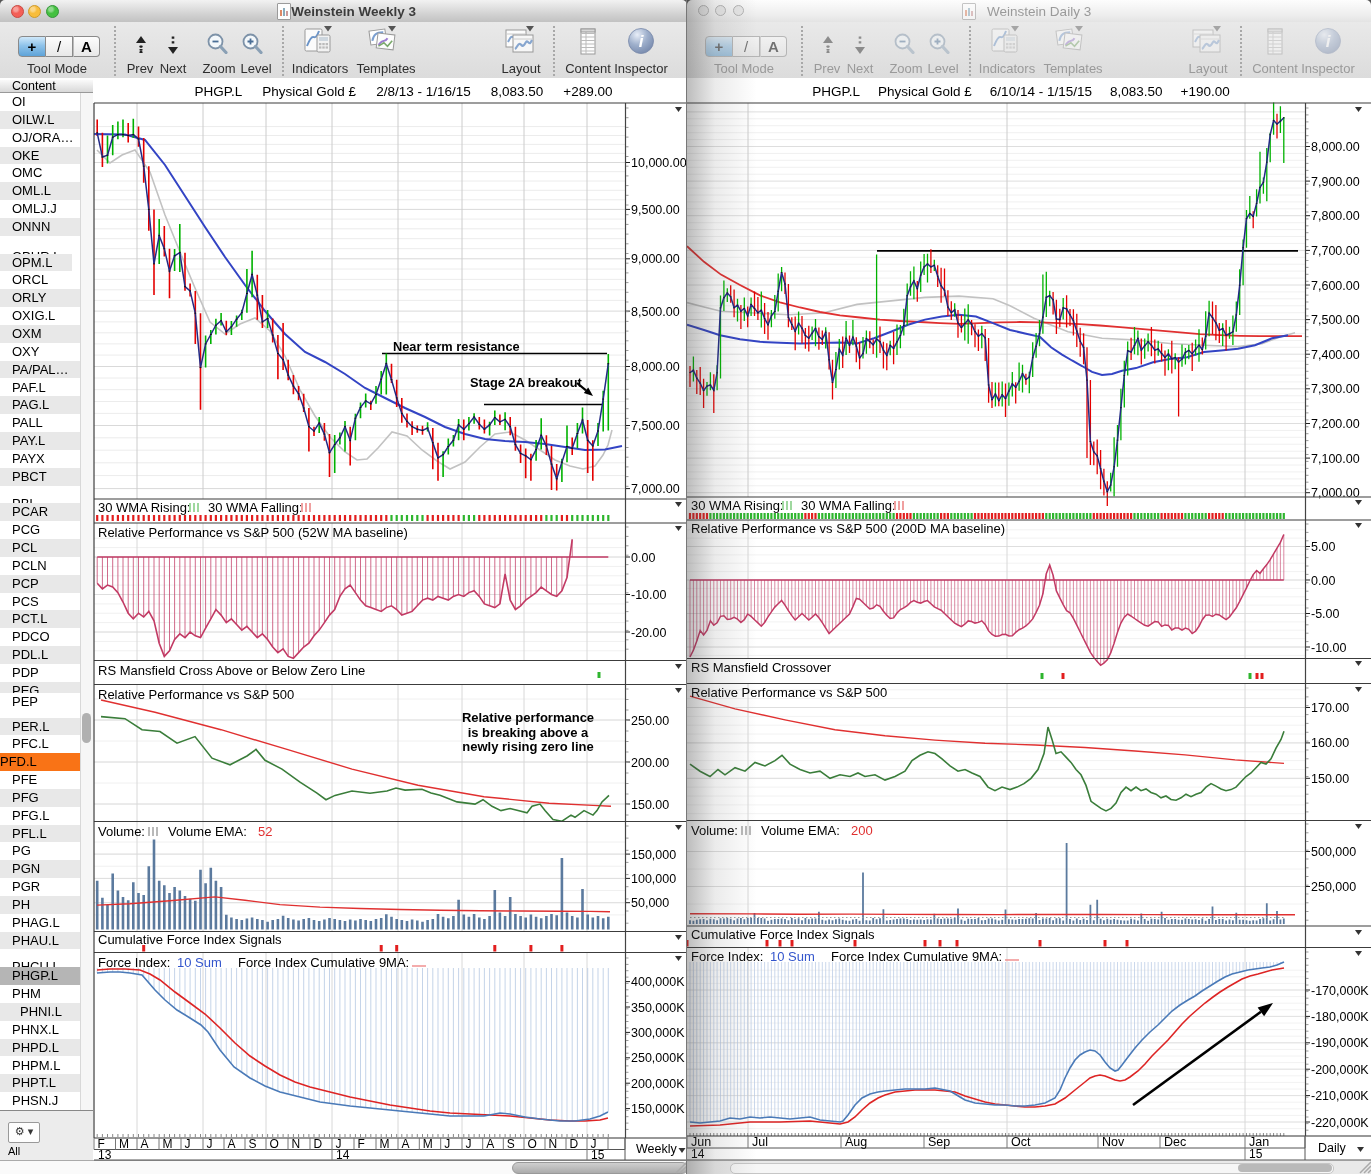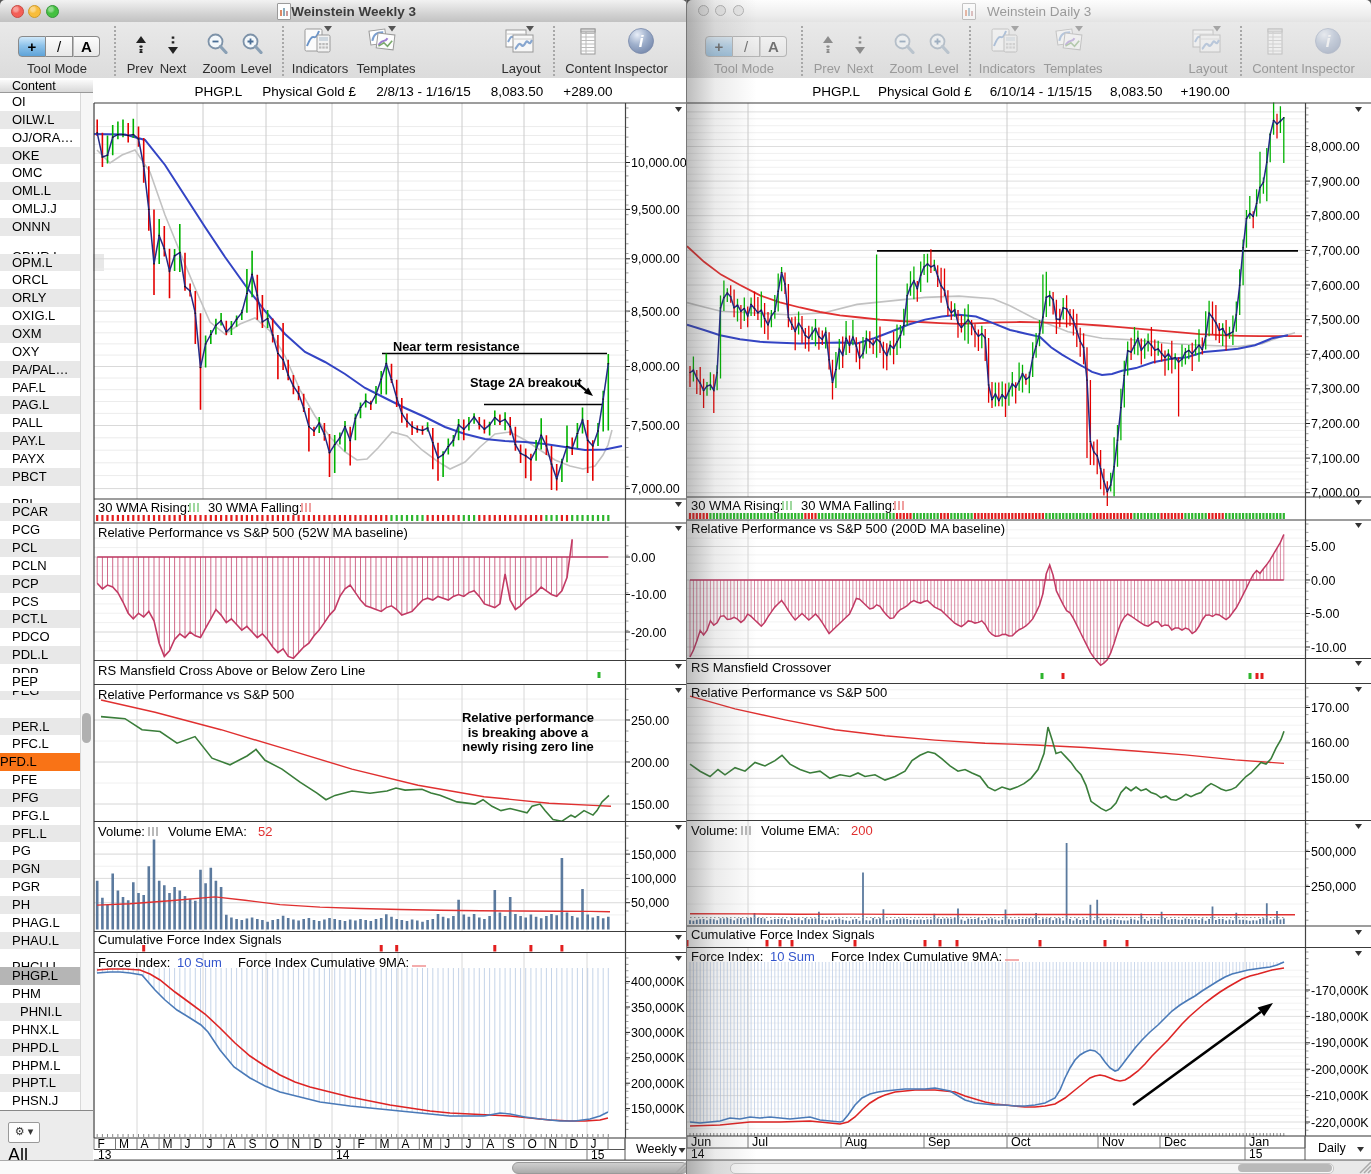--- a/index.html
+++ b/index.html
@@ -112,21 +112,21 @@
     <div style="position:absolute;left:0;top:0;width:93px;height:13px;background:linear-gradient(#fafafa,#d8d8d8);border-bottom:1px solid #999;padding:0 0 0 12px;box-sizing:border-box;font-size:12.5px;line-height:13px">Content</div>
     <div style="position:absolute;left:0;top:13.0px;width:80px;height:17.84px;background:#fff;padding:1px 0 0 12px;box-sizing:border-box">OI</div>
     <div style="position:absolute;left:0;top:30.8px;width:80px;height:17.84px;background:#e8e8e8;padding:1px 0 0 12px;box-sizing:border-box">OILW.L</div>
     <div style="position:absolute;left:0;top:48.7px;width:80px;height:33px;background:#fff;padding:1px 0 0 12px;box-sizing:border-box">OJ/ORA…</div>
     <div style="position:absolute;left:0;top:66.5px;width:80px;height:17.84px;background:#e8e8e8;padding:1px 0 0 12px;box-sizing:border-box">OKE</div>
     <div style="position:absolute;left:0;top:84.4px;width:80px;height:17.84px;background:#fff;padding:1px 0 0 12px;box-sizing:border-box">OMC</div>
     <div style="position:absolute;left:0;top:102.2px;width:80px;height:17.84px;background:#e8e8e8;padding:1px 0 0 12px;box-sizing:border-box">OML.L</div>
     <div style="position:absolute;left:0;top:120.1px;width:80px;height:17.84px;background:#fff;padding:1px 0 0 12px;box-sizing:border-box">OMLJ.J</div>
     <div style="position:absolute;left:0;top:137.9px;width:80px;height:17.84px;background:#e8e8e8;padding:1px 0 0 12px;box-sizing:border-box">ONNN</div>
     <div style="position:absolute;left:0;top:168px;width:80px;height:16px;background:#fff;padding:1px 0 0 12px;box-sizing:border-box">OPHR.L</div>
-    <div style="position:absolute;left:0;top:173.6px;width:104px;height:17.84px;background:#e8e8e8;padding:1px 0 0 12px;box-sizing:border-box">OPM.L</div>
+    <div style="position:absolute;left:0;top:173.6px;width:72px;height:17.84px;background:#e8e8e8;padding:1px 0 0 12px;box-sizing:border-box">OPM.L</div>
     <div style="position:absolute;left:0;top:191.4px;width:80px;height:17.84px;background:#fff;padding:1px 0 0 12px;box-sizing:border-box">ORCL</div>
     <div style="position:absolute;left:0;top:209.3px;width:80px;height:17.84px;background:#e8e8e8;padding:1px 0 0 12px;box-sizing:border-box">ORLY</div>
     <div style="position:absolute;left:0;top:227.1px;width:80px;height:17.84px;background:#fff;padding:1px 0 0 12px;box-sizing:border-box">OXIG.L</div>
     <div style="position:absolute;left:0;top:244.9px;width:80px;height:17.84px;background:#e8e8e8;padding:1px 0 0 12px;box-sizing:border-box">OXM</div>
     <div style="position:absolute;left:0;top:262.8px;width:80px;height:17.84px;background:#fff;padding:1px 0 0 12px;box-sizing:border-box">OXY</div>
     <div style="position:absolute;left:0;top:280.6px;width:80px;height:17.84px;background:#e8e8e8;padding:1px 0 0 12px;box-sizing:border-box">PA/PAL…</div>
     <div style="position:absolute;left:0;top:298.5px;width:80px;height:17.84px;background:#fff;padding:1px 0 0 12px;box-sizing:border-box">PAF.L</div>
     <div style="position:absolute;left:0;top:316.3px;width:80px;height:17.84px;background:#e8e8e8;padding:1px 0 0 12px;box-sizing:border-box">PAG.L</div>
     <div style="position:absolute;left:0;top:334.2px;width:80px;height:17.84px;background:#fff;padding:1px 0 0 12px;box-sizing:border-box">PALL</div>
     <div style="position:absolute;left:0;top:352.0px;width:80px;height:17.84px;background:#e8e8e8;padding:1px 0 0 12px;box-sizing:border-box">PAY.L</div>
@@ -137,21 +137,21 @@
     <div style="position:absolute;left:0;top:441.2px;width:80px;height:17.84px;background:#fff;padding:1px 0 0 12px;box-sizing:border-box">PCG</div>
     <div style="position:absolute;left:0;top:459.1px;width:80px;height:17.84px;background:#e8e8e8;padding:1px 0 0 12px;box-sizing:border-box">PCL</div>
     <div style="position:absolute;left:0;top:476.9px;width:80px;height:17.84px;background:#fff;padding:1px 0 0 12px;box-sizing:border-box">PCLN</div>
     <div style="position:absolute;left:0;top:494.7px;width:80px;height:17.84px;background:#e8e8e8;padding:1px 0 0 12px;box-sizing:border-box">PCP</div>
     <div style="position:absolute;left:0;top:512.6px;width:80px;height:17.84px;background:#fff;padding:1px 0 0 12px;box-sizing:border-box">PCS</div>
     <div style="position:absolute;left:0;top:530.4px;width:80px;height:17.84px;background:#e8e8e8;padding:1px 0 0 12px;box-sizing:border-box">PCT.L</div>
     <div style="position:absolute;left:0;top:548.3px;width:80px;height:17.84px;background:#fff;padding:1px 0 0 12px;box-sizing:border-box">PDCO</div>
     <div style="position:absolute;left:0;top:566.1px;width:80px;height:17.84px;background:#e8e8e8;padding:1px 0 0 12px;box-sizing:border-box">PDL.L</div>
     <div style="position:absolute;left:0;top:583.9px;width:80px;height:17.84px;background:#fff;padding:1px 0 0 12px;box-sizing:border-box">PDP</div>
     <div style="position:absolute;left:0;top:601.8px;width:80px;height:17.84px;background:#e8e8e8;padding:1px 0 0 12px;box-sizing:border-box">PEG</div>
-    <div style="position:absolute;left:0;top:593px;width:80px;height:17.84px;background:#fff;padding:1px 0 0 12px;box-sizing:border-box">PEP</div>
+    <div style="position:absolute;left:0;top:613px;width:80px;height:17.84px;background:#fff;padding:1px 0 0 12px;box-sizing:border-box">PEP</div>
     <div style="position:absolute;left:0;top:637.5px;width:80px;height:17.84px;background:#e8e8e8;padding:1px 0 0 12px;box-sizing:border-box">PER.L</div>
     <div style="position:absolute;left:0;top:655.3px;width:80px;height:17.84px;background:#fff;padding:1px 0 0 12px;box-sizing:border-box">PFC.L</div>
     <div style="position:absolute;left:0;top:673.2px;width:80px;height:27px;background:#f97316;padding:1px 0 0 0;box-sizing:border-box">PFD.L</div>
     <div style="position:absolute;left:0;top:691.0px;width:80px;height:17.84px;background:#fff;padding:1px 0 0 12px;box-sizing:border-box">PFE</div>
     <div style="position:absolute;left:0;top:708.8px;width:80px;height:17.84px;background:#e8e8e8;padding:1px 0 0 12px;box-sizing:border-box">PFG</div>
     <div style="position:absolute;left:0;top:726.7px;width:80px;height:17.84px;background:#fff;padding:1px 0 0 12px;box-sizing:border-box">PFG.L</div>
     <div style="position:absolute;left:0;top:744.5px;width:80px;height:17.84px;background:#e8e8e8;padding:1px 0 0 12px;box-sizing:border-box">PFL.L</div>
     <div style="position:absolute;left:0;top:762.4px;width:80px;height:17.84px;background:#fff;padding:1px 0 0 12px;box-sizing:border-box">PG</div>
     <div style="position:absolute;left:0;top:780.2px;width:80px;height:17.84px;background:#e8e8e8;padding:1px 0 0 12px;box-sizing:border-box">PGN</div>
     <div style="position:absolute;left:0;top:798.1px;width:80px;height:17.84px;background:#fff;padding:1px 0 0 12px;box-sizing:border-box">PGR</div>
@@ -164,21 +164,21 @@
     <div style="position:absolute;left:0;top:922.9px;width:80px;height:17.84px;background:#e8e8e8;padding:1px 0 0 20px;box-sizing:border-box">PHNI.L</div>
     <div style="position:absolute;left:0;top:940.8px;width:80px;height:17.84px;background:#fff;padding:1px 0 0 12px;box-sizing:border-box">PHNX.L</div>
     <div style="position:absolute;left:0;top:958.6px;width:80px;height:17.84px;background:#e8e8e8;padding:1px 0 0 12px;box-sizing:border-box">PHPD.L</div>
     <div style="position:absolute;left:0;top:976.5px;width:80px;height:17.84px;background:#fff;padding:1px 0 0 12px;box-sizing:border-box">PHPM.L</div>
     <div style="position:absolute;left:0;top:994.3px;width:80px;height:17.84px;background:#e8e8e8;padding:1px 0 0 12px;box-sizing:border-box">PHPT.L</div>
     <div style="position:absolute;left:0;top:1012.2px;width:80px;height:17.84px;background:#fff;padding:1px 0 0 12px;box-sizing:border-box">PHSN.J</div>
     <div style="position:absolute;left:80px;top:13px;width:13px;height:1017px;background:#f6f6f6;border-left:1px solid #d8d8d8;box-sizing:border-box"></div>
     <div style="position:absolute;left:82px;top:633px;width:9px;height:30px;background:#b0b0b0;border-radius:5px"></div>
     <div style="position:absolute;left:0;top:1030px;width:93px;height:64px;background:#ececec;border-top:1px solid #888">
       <div style="position:absolute;left:8px;top:11px;width:30px;height:19px;background:#fdfdfd;border:1px solid #999;border-radius:2px;text-align:center;font-size:11px;line-height:17px;color:#333">⚙︎ ▾</div>
-      <div style="position:absolute;left:8px;top:34px;font-size:18px">All</div>
+      <div style="position:absolute;left:8px;top:34px;font-size:11px">All</div>
     </div>
   </div>
 <div style="position:absolute;left:0;top:1160px;width:687px;height:14px;background:#fafafa;border-top:1px solid #aaa;box-sizing:border-box"></div>
 <div style="position:absolute;left:512px;top:1162px;width:174px;height:10px;background:linear-gradient(#cfcfcf,#ababab);border:1px solid #999;border-radius:6px"></div>
 <svg style="position:absolute;left:648px;top:1161px" width="39" height="13" viewBox="0 0 39 13">
     <path d="M28 12 L39 1 M32 12 L39 5 M36 12 L39 9" stroke="#aaa" stroke-width="1.5"></path>
   </svg>
 <svg id="svgL" width="687" height="1174" viewBox="0 0 687 1174" style="position:absolute;left:0;top:0">
     <path d="M94 475.6H625" stroke="#ececec" stroke-width="1"></path>
     <path d="M94 462.8H625" stroke="#ececec" stroke-width="1"></path>

